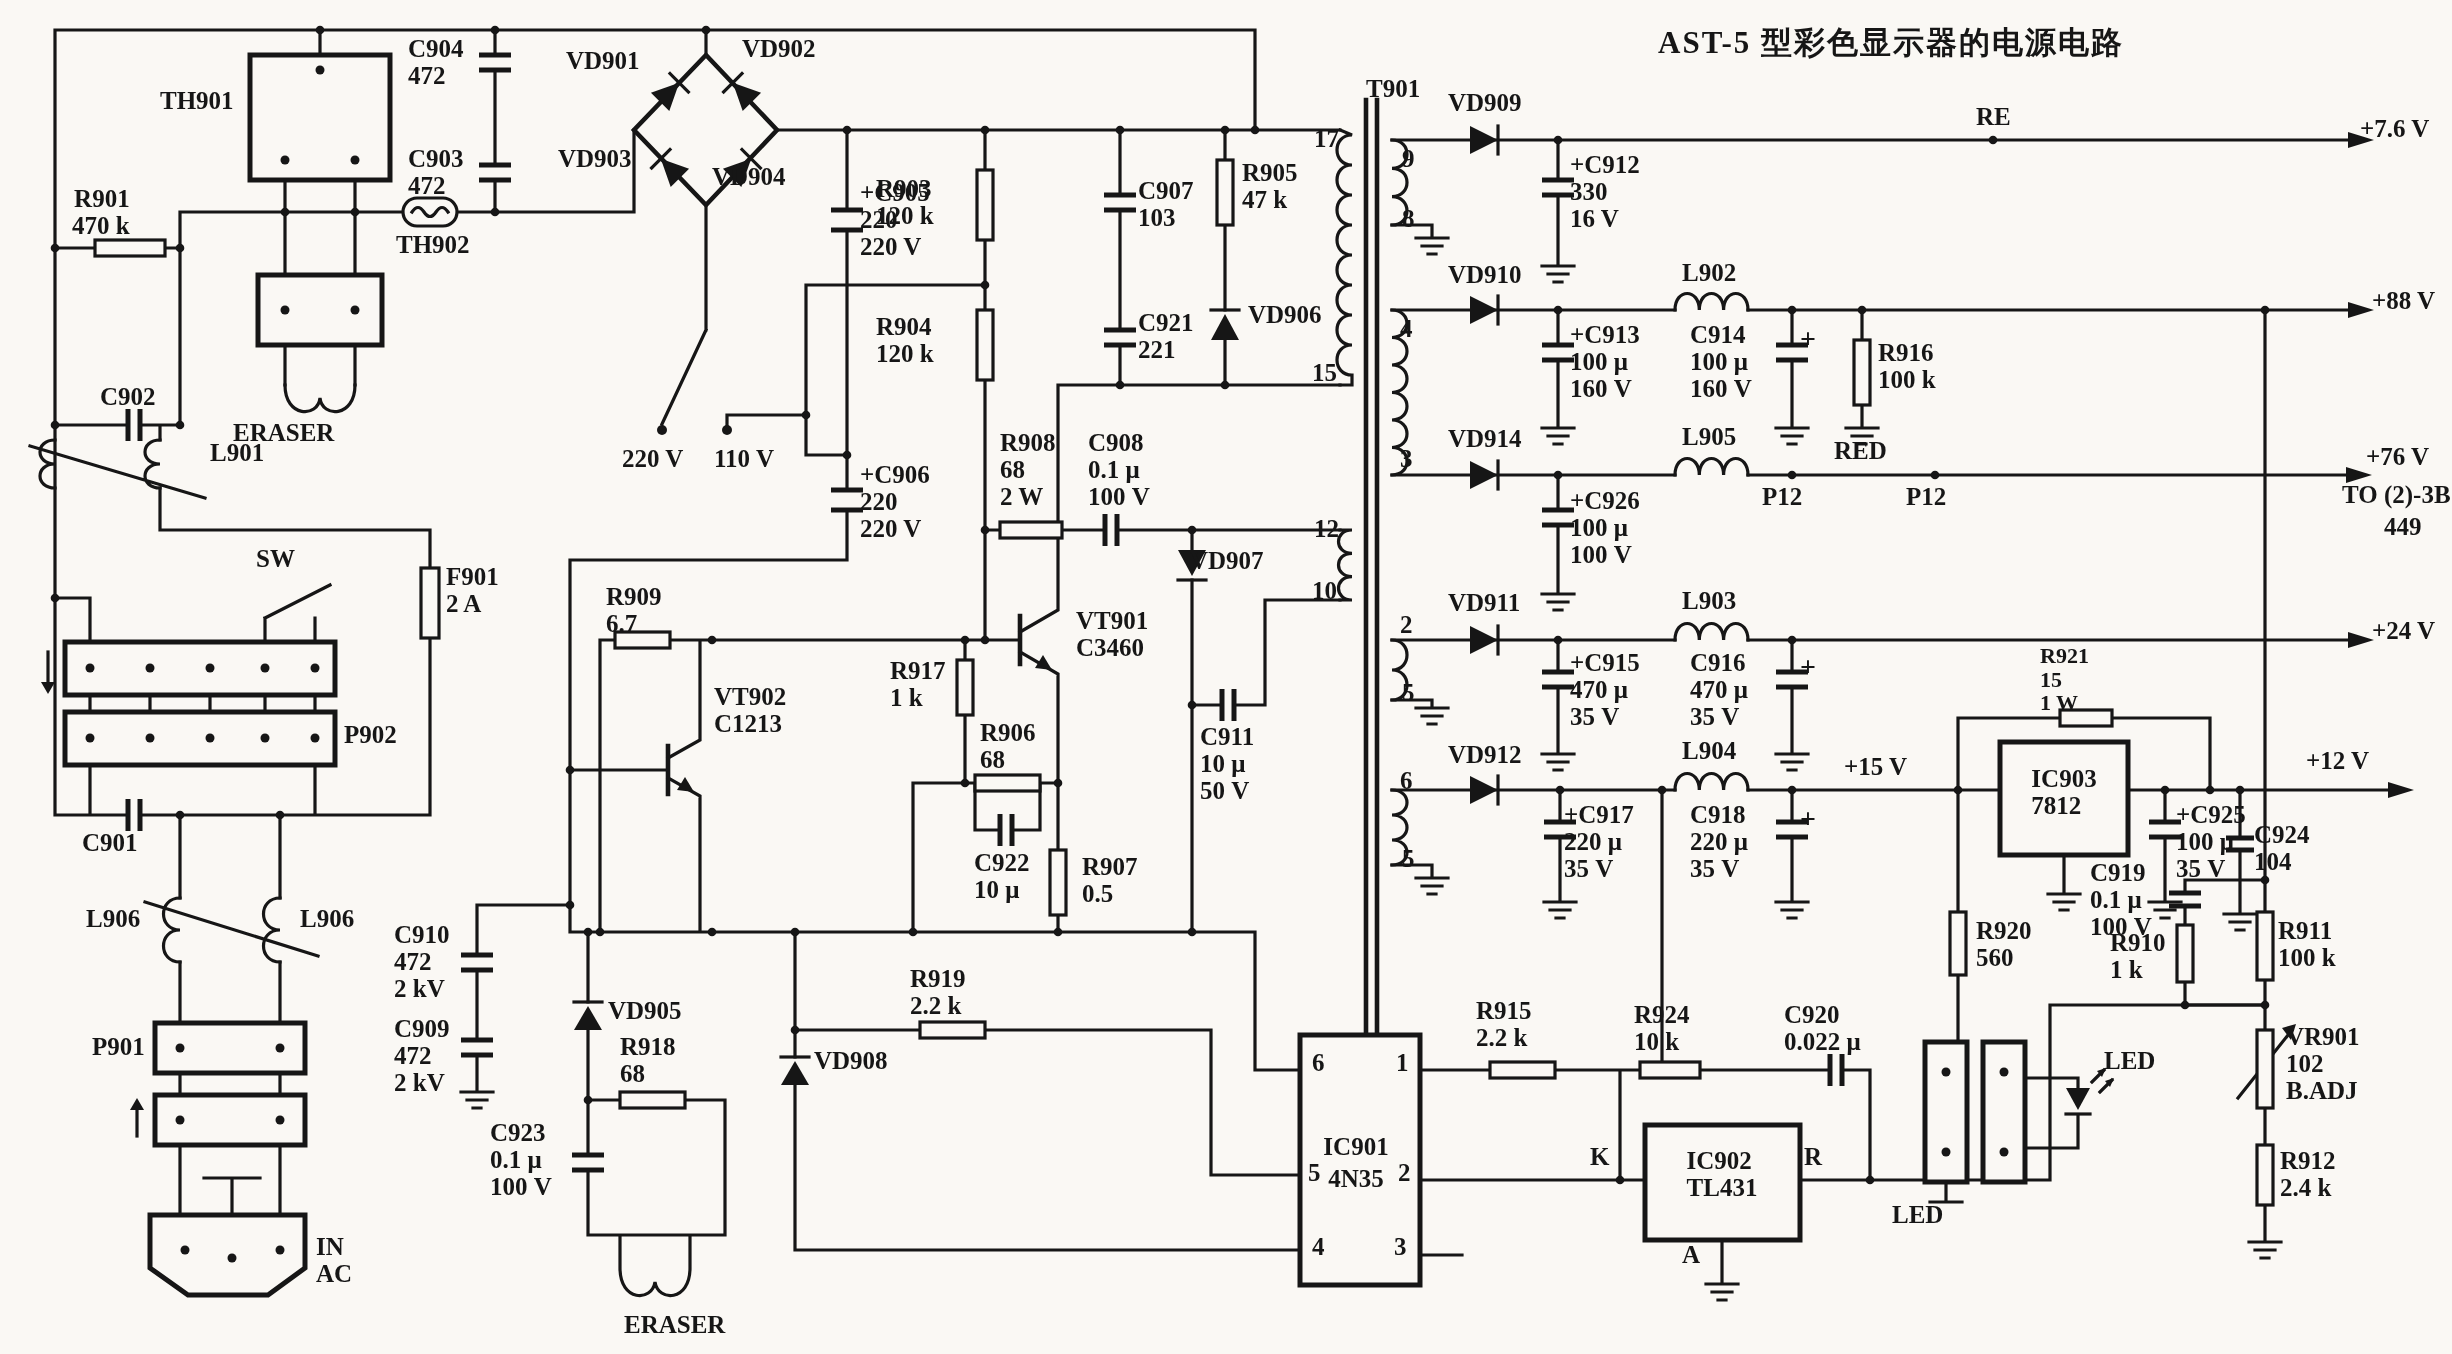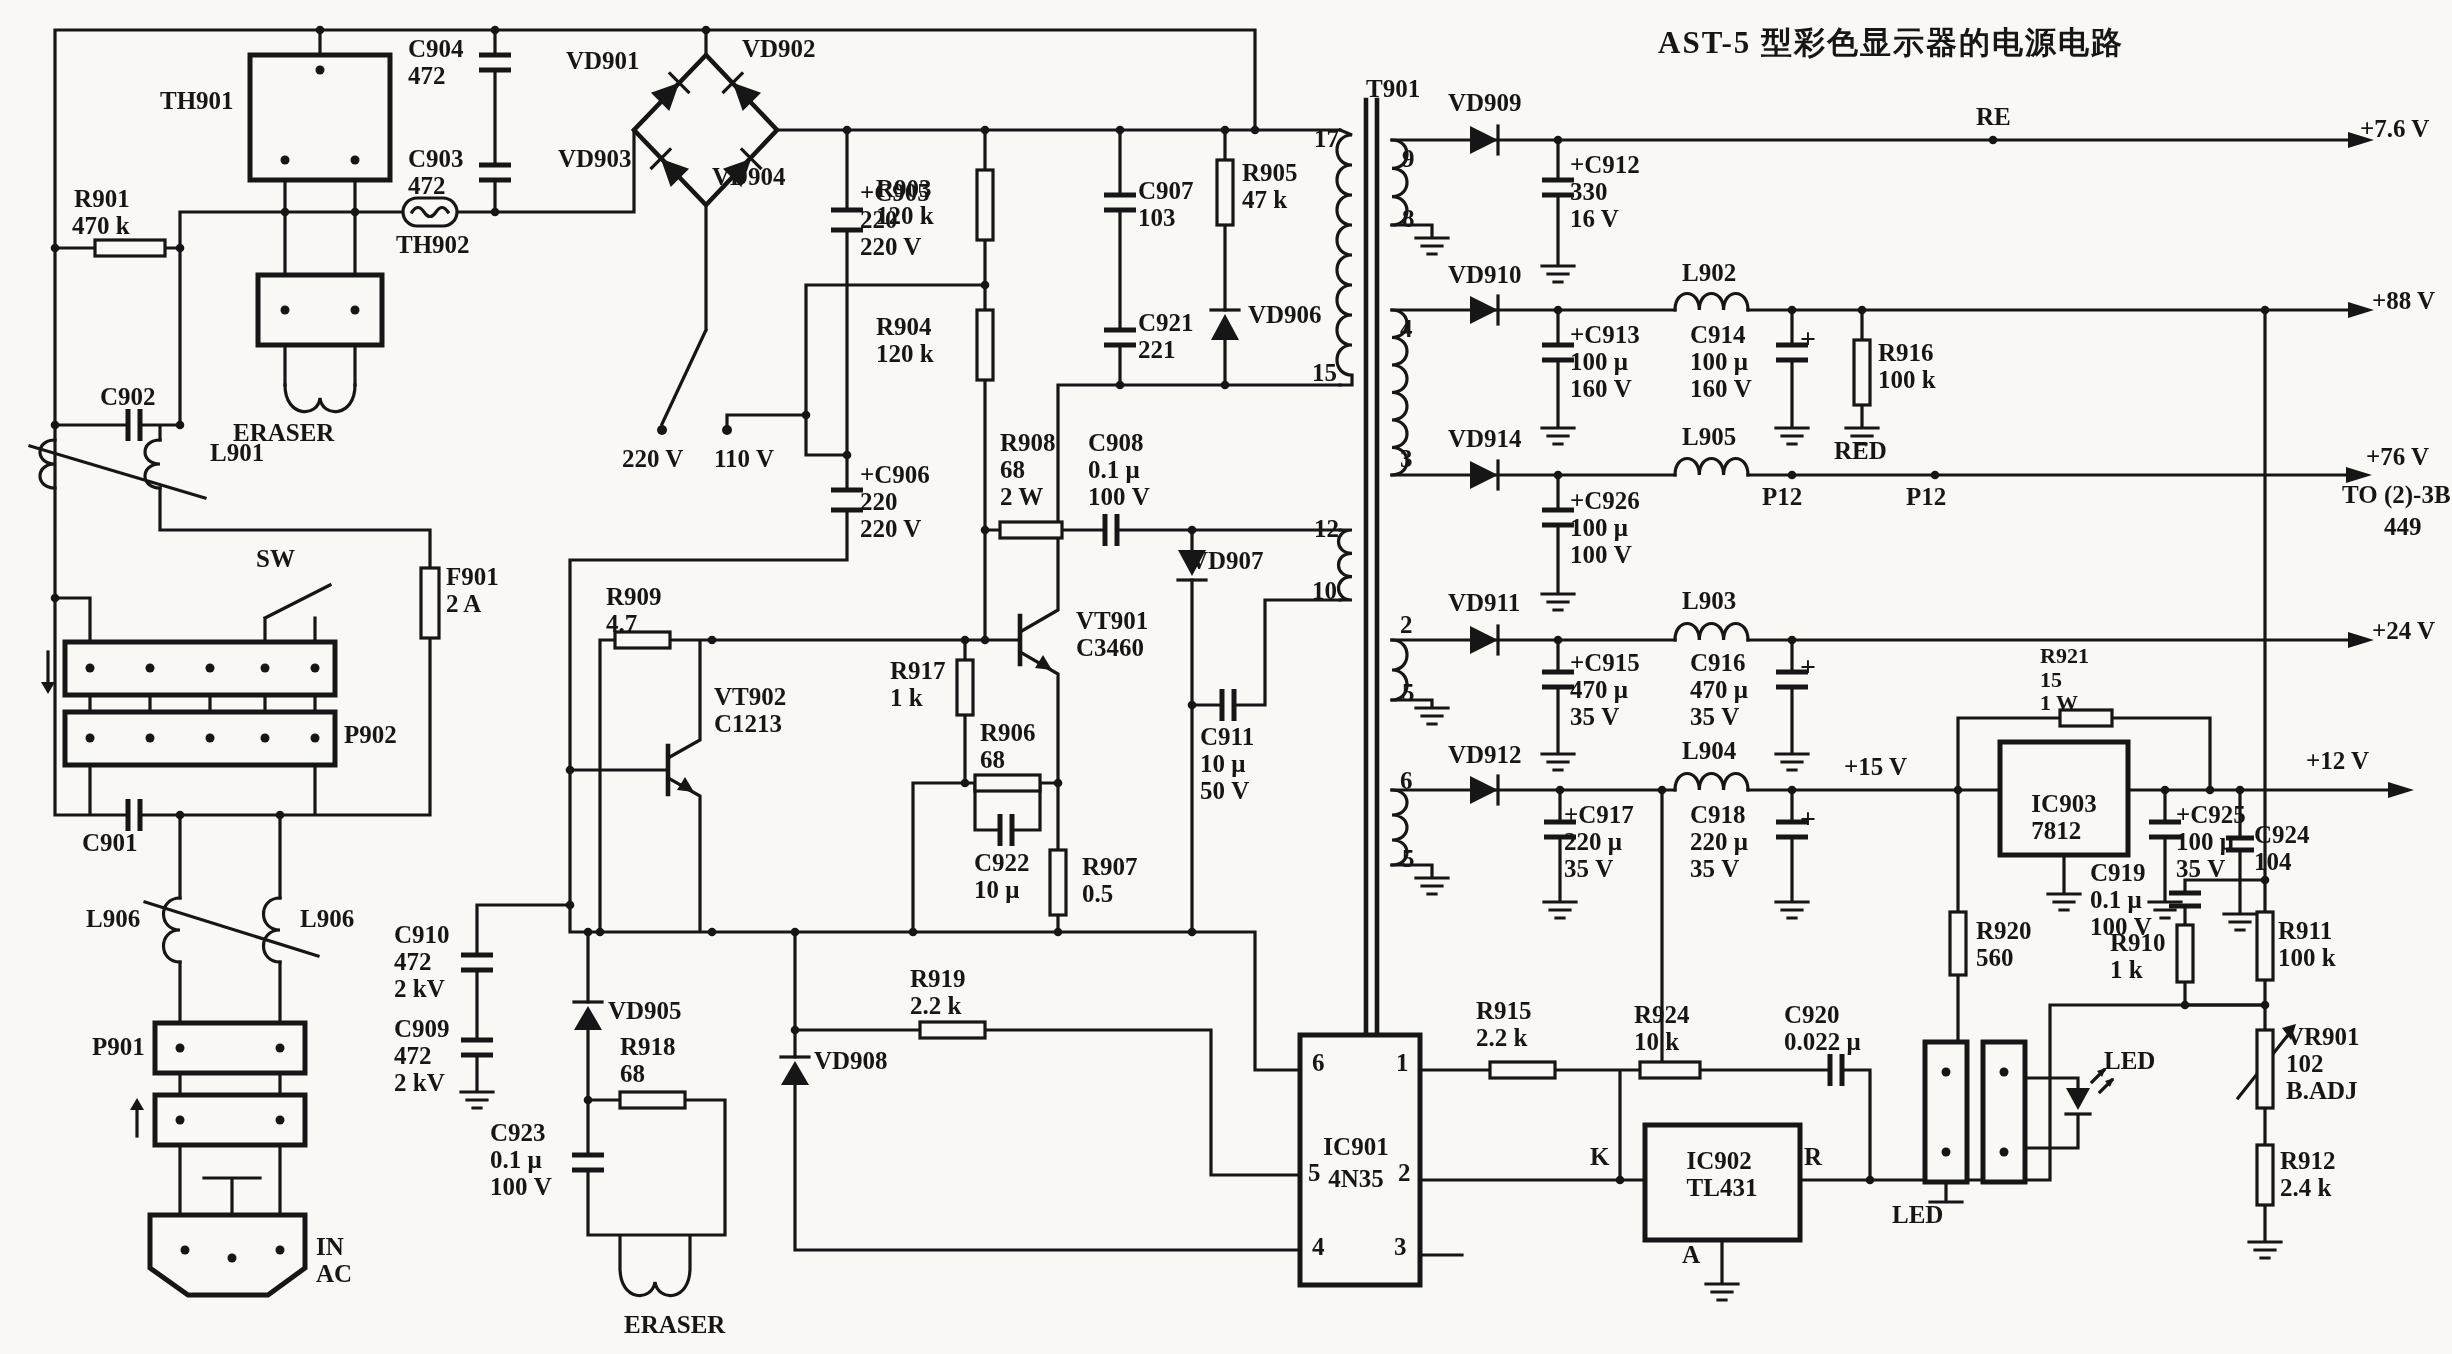--- a/index.html
+++ b/index.html
@@ -410,21 +410,21 @@
 C3460</div>
       <div class="lbl" style="left: 890px; top: 658px;">R917
 1 k</div>
       <div class="lbl" style="left: 980px; top: 720px;">R906
 68</div>
       <div class="lbl" style="left: 974px; top: 850px;">C922
 10 μ</div>
       <div class="lbl" style="left: 1082px; top: 854px;">R907
 0.5</div>
       <div class="lbl" style="left: 606px; top: 584px;">R909
-4.7</div>
+6.7</div>
       <div class="lbl" style="left: 714px; top: 684px;">VT902
 C1213</div>
       <div class="lbl" style="left: 1366px; top: 76px;">T901</div>
       <div class="lbl" style="left: 1314px; top: 126px;">17</div>
       <div class="lbl" style="left: 1312px; top: 360px;">15</div>
       <div class="lbl" style="left: 1314px; top: 516px;">12</div>
       <div class="lbl" style="left: 1312px; top: 578px;">10</div>
       <div class="lbl" style="left: 1402px; top: 146px;">9</div>
       <div class="lbl" style="left: 1402px; top: 206px;">8</div>
       <div class="lbl" style="left: 1400px; top: 316px;">4</div>
@@ -479,21 +479,21 @@
       <div class="lbl" style="left: 2372px; top: 288px;">+88 V</div>
       <div class="lbl" style="left: 2366px; top: 444px;">+76 V</div>
       <div class="lbl" style="left: 2342px; top: 482px;">TO (2)-3B</div>
       <div class="lbl" style="left: 2384px; top: 514px;">449</div>
       <div class="lbl" style="left: 2372px; top: 618px; text-align: right;">+24 V</div>
       <div class="lbl" style="left: 2306px; top: 748px;">+12 V</div>
       <div class="lbl" style="left: 1844px; top: 754px;">+15 V</div>
       <div class="lbl" style="left: 2040px; top: 644px; font-size: 22px;">R921
 15
 1 W</div>
-      <div class="lbl" style="left: 2064px; top: 791px; transform: translateX(-50%);">IC903
+      <div class="lbl" style="left: 2064px; top: 766px; transform: translateX(-50%);">IC903
 7812</div>
       <div class="lbl" style="left: 2176px; top: 802px;">+C925
 100 μ
 35 V</div>
       <div class="lbl" style="left: 2254px; top: 822px;">C924
 104</div>
       <div class="lbl" style="left: 1976px; top: 918px;">R920
 560</div>
       <div class="lbl" style="left: 2104px; top: 1048px;">LED</div>
       <div class="lbl" style="left: 1892px; top: 1202px;">LED</div>

